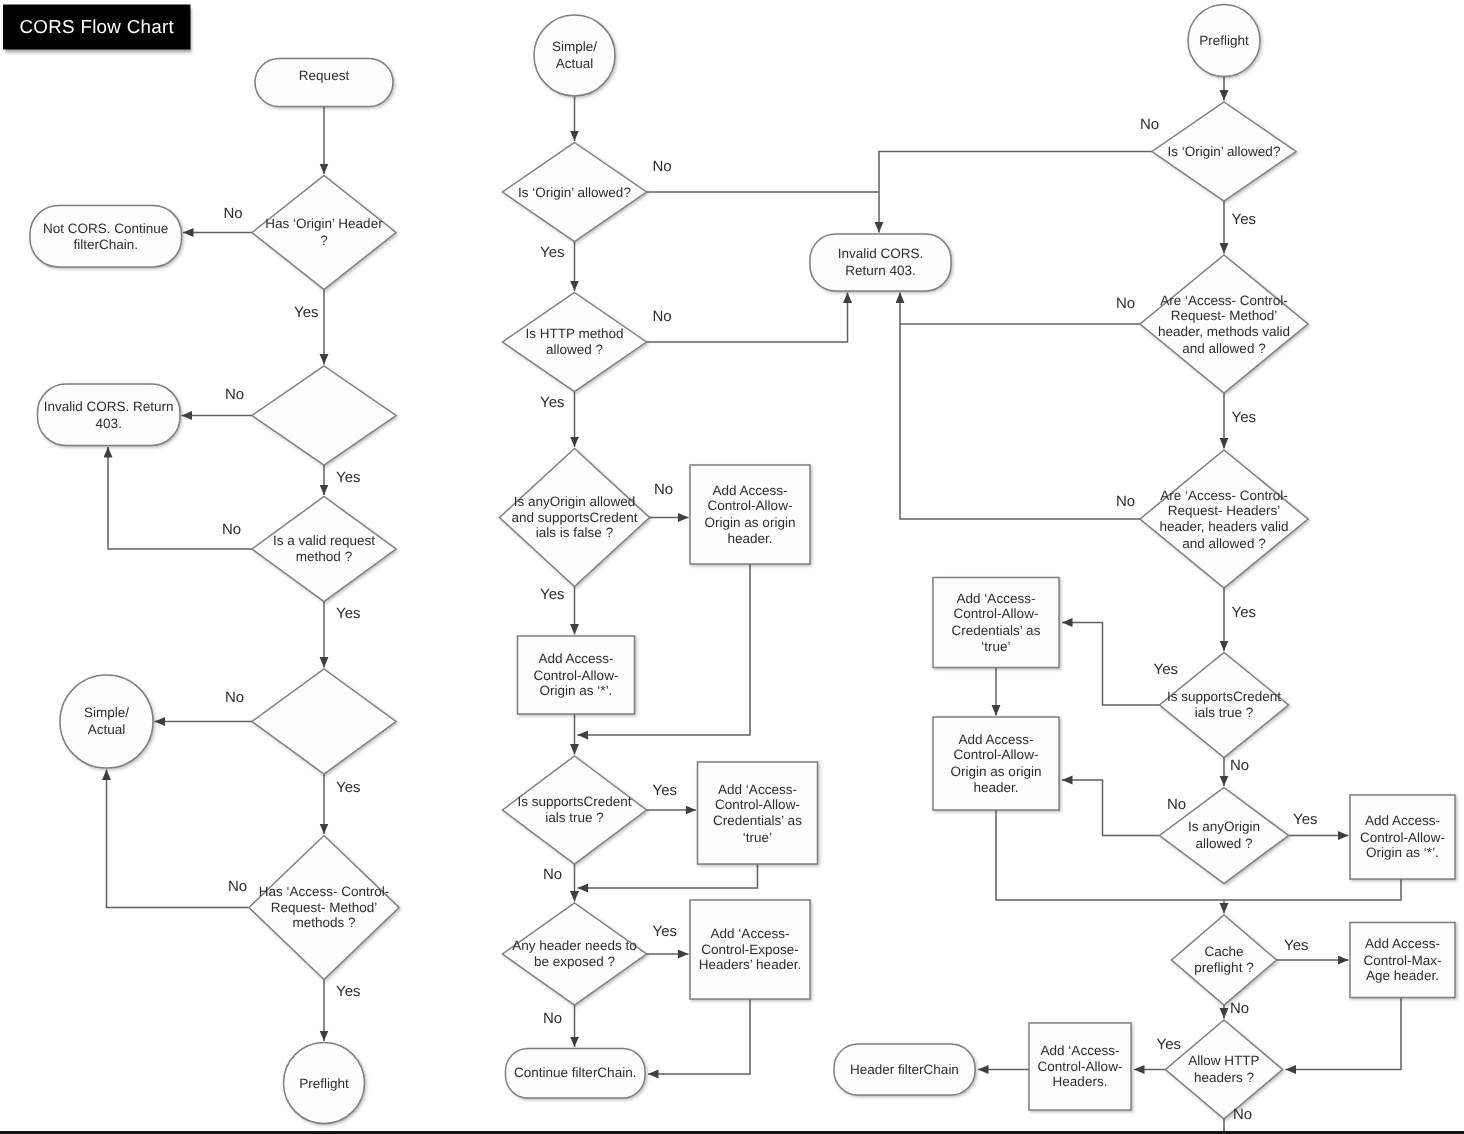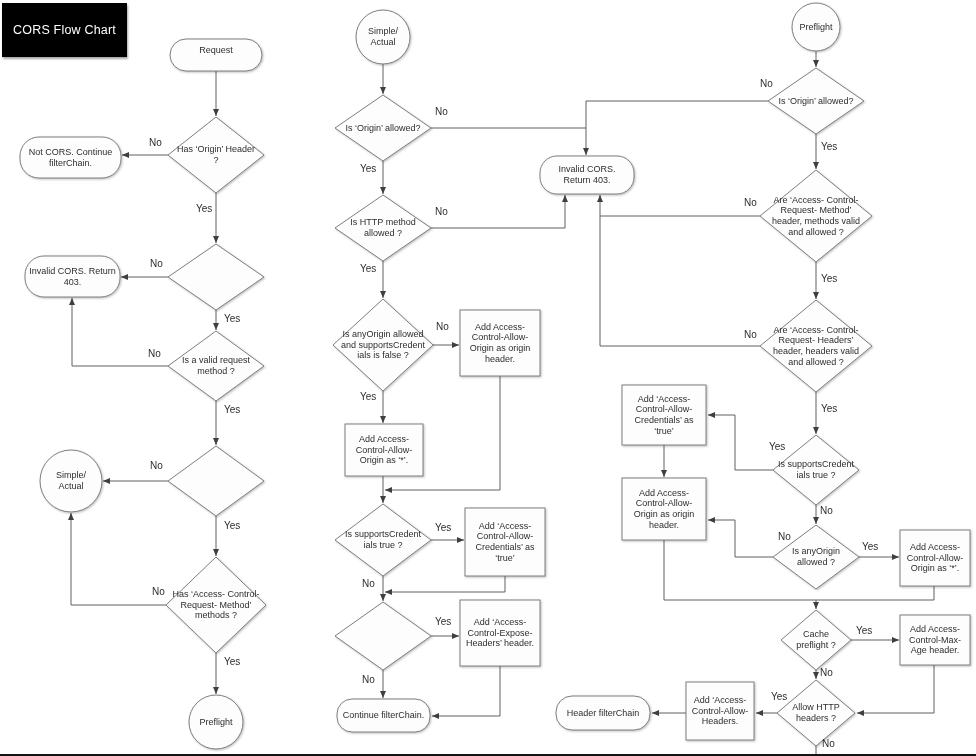--- a/index.html
+++ b/index.html
@@ -10,21 +10,21 @@
            border-bottom:2px solid #141414; }
   #wires { position:absolute; left:0; top:0; }
   .wire  { fill:none; stroke:#606060; stroke-width:1; }
   .shape { fill:#fdfdfd; stroke:#7f7f7f; stroke-width:1; }
   .shapes { filter: drop-shadow(1.2px 1.6px 1px rgba(0,0,0,0.25)); }
   .node-label { position:absolute; display:flex; align-items:center; justify-content:center;
                 text-align:center; font-size:9px; line-height:1.18; color:#2d2d2d;
                 word-wrap:break-word; overflow:hidden; }
   .el { position:absolute; font-size:10px; color:#2d2d2d; white-space:nowrap; }
   #title-badge { position:absolute; left:2px; top:3px; background:#000000; color:#ffffff;
-                 font-size:12.5px; padding:20px 11px; letter-spacing:0.2px;
+                 font-size:12.5px; padding:8px 11px; letter-spacing:0.2px;
                  box-shadow:1px 2px 2px rgba(0,0,0,0.35); }
 </style>
 </head>
 <body>
 
 <div id="stage">
 
   <svg id="wires" width="976" height="756">
     <defs>
       <marker id="arr" markerWidth="8" markerHeight="8" refX="7" refY="3" orient="auto" markerUnits="userSpaceOnUse">
@@ -141,20 +141,21 @@
 
   <div class="node-label" style="left:359px;top:15px;width:48px;height:44px">Simple/ Actual</div>
   <div class="node-label" style="left:343px;top:107px;width:80px;height:42px">Is ‘Origin’ allowed?</div>
   <div class="node-label" style="left:544px;top:160px;width:86px;height:30px">Invalid CORS. Return 403.</div>
   <div class="node-label" style="left:343px;top:207px;width:80px;height:42px">Is HTTP method allowed ?</div>
   <div class="node-label" style="left:336px;top:306px;width:94px;height:78px">Is anyOrigin allowed and supportsCredent ials is false ?</div>
   <div class="node-label" style="left:463px;top:313px;width:74px;height:60px">Add Access- Control-Allow- Origin as origin header.</div>
   <div class="node-label" style="left:348px;top:427px;width:72px;height:46px">Add Access- Control-Allow- Origin as ‘*’.</div>
   <div class="node-label" style="left:340px;top:509px;width:86px;height:62px">Is supportsCredent ials true ?</div>
   <div class="node-label" style="left:468px;top:511px;width:74px;height:62px">Add ‘Access- Control-Allow- Credentials’ as ‘true’</div>
+  <div class="node-label" style="left:340px;top:607px;width:86px;height:58px">Any header needs to be exposed ?</div>
   <div class="node-label" style="left:463px;top:603px;width:74px;height:60px">Add ‘Access- Control-Expose- Headers’ header.</div>
   <div class="node-label" style="left:340px;top:702px;width:87px;height:27px">Continue filterChain.</div>
 
   <div class="node-label" style="left:792px;top:14px;width:48px;height:26px">Preflight</div>
   <div class="node-label" style="left:776px;top:80px;width:80px;height:42px">Is ‘Origin’ allowed?</div>
   <div class="node-label" style="left:765px;top:177px;width:102px;height:78px">Are ‘Access- Control-Request- Method’ header, methods  valid and allowed ?</div>
   <div class="node-label" style="left:765px;top:307px;width:102px;height:78px">Are ‘Access- Control-Request- Headers’ header, headers valid and allowed ?</div>
   <div class="node-label" style="left:775px;top:439px;width:82px;height:62px">Is supportsCredent ials true ?</div>
   <div class="node-label" style="left:625px;top:388px;width:78px;height:54px">Add ‘Access- Control-Allow- Credentials’ as ‘true’</div>
   <div class="node-label" style="left:625px;top:481px;width:78px;height:56px">Add Access- Control-Allow- Origin as origin header.</div>

